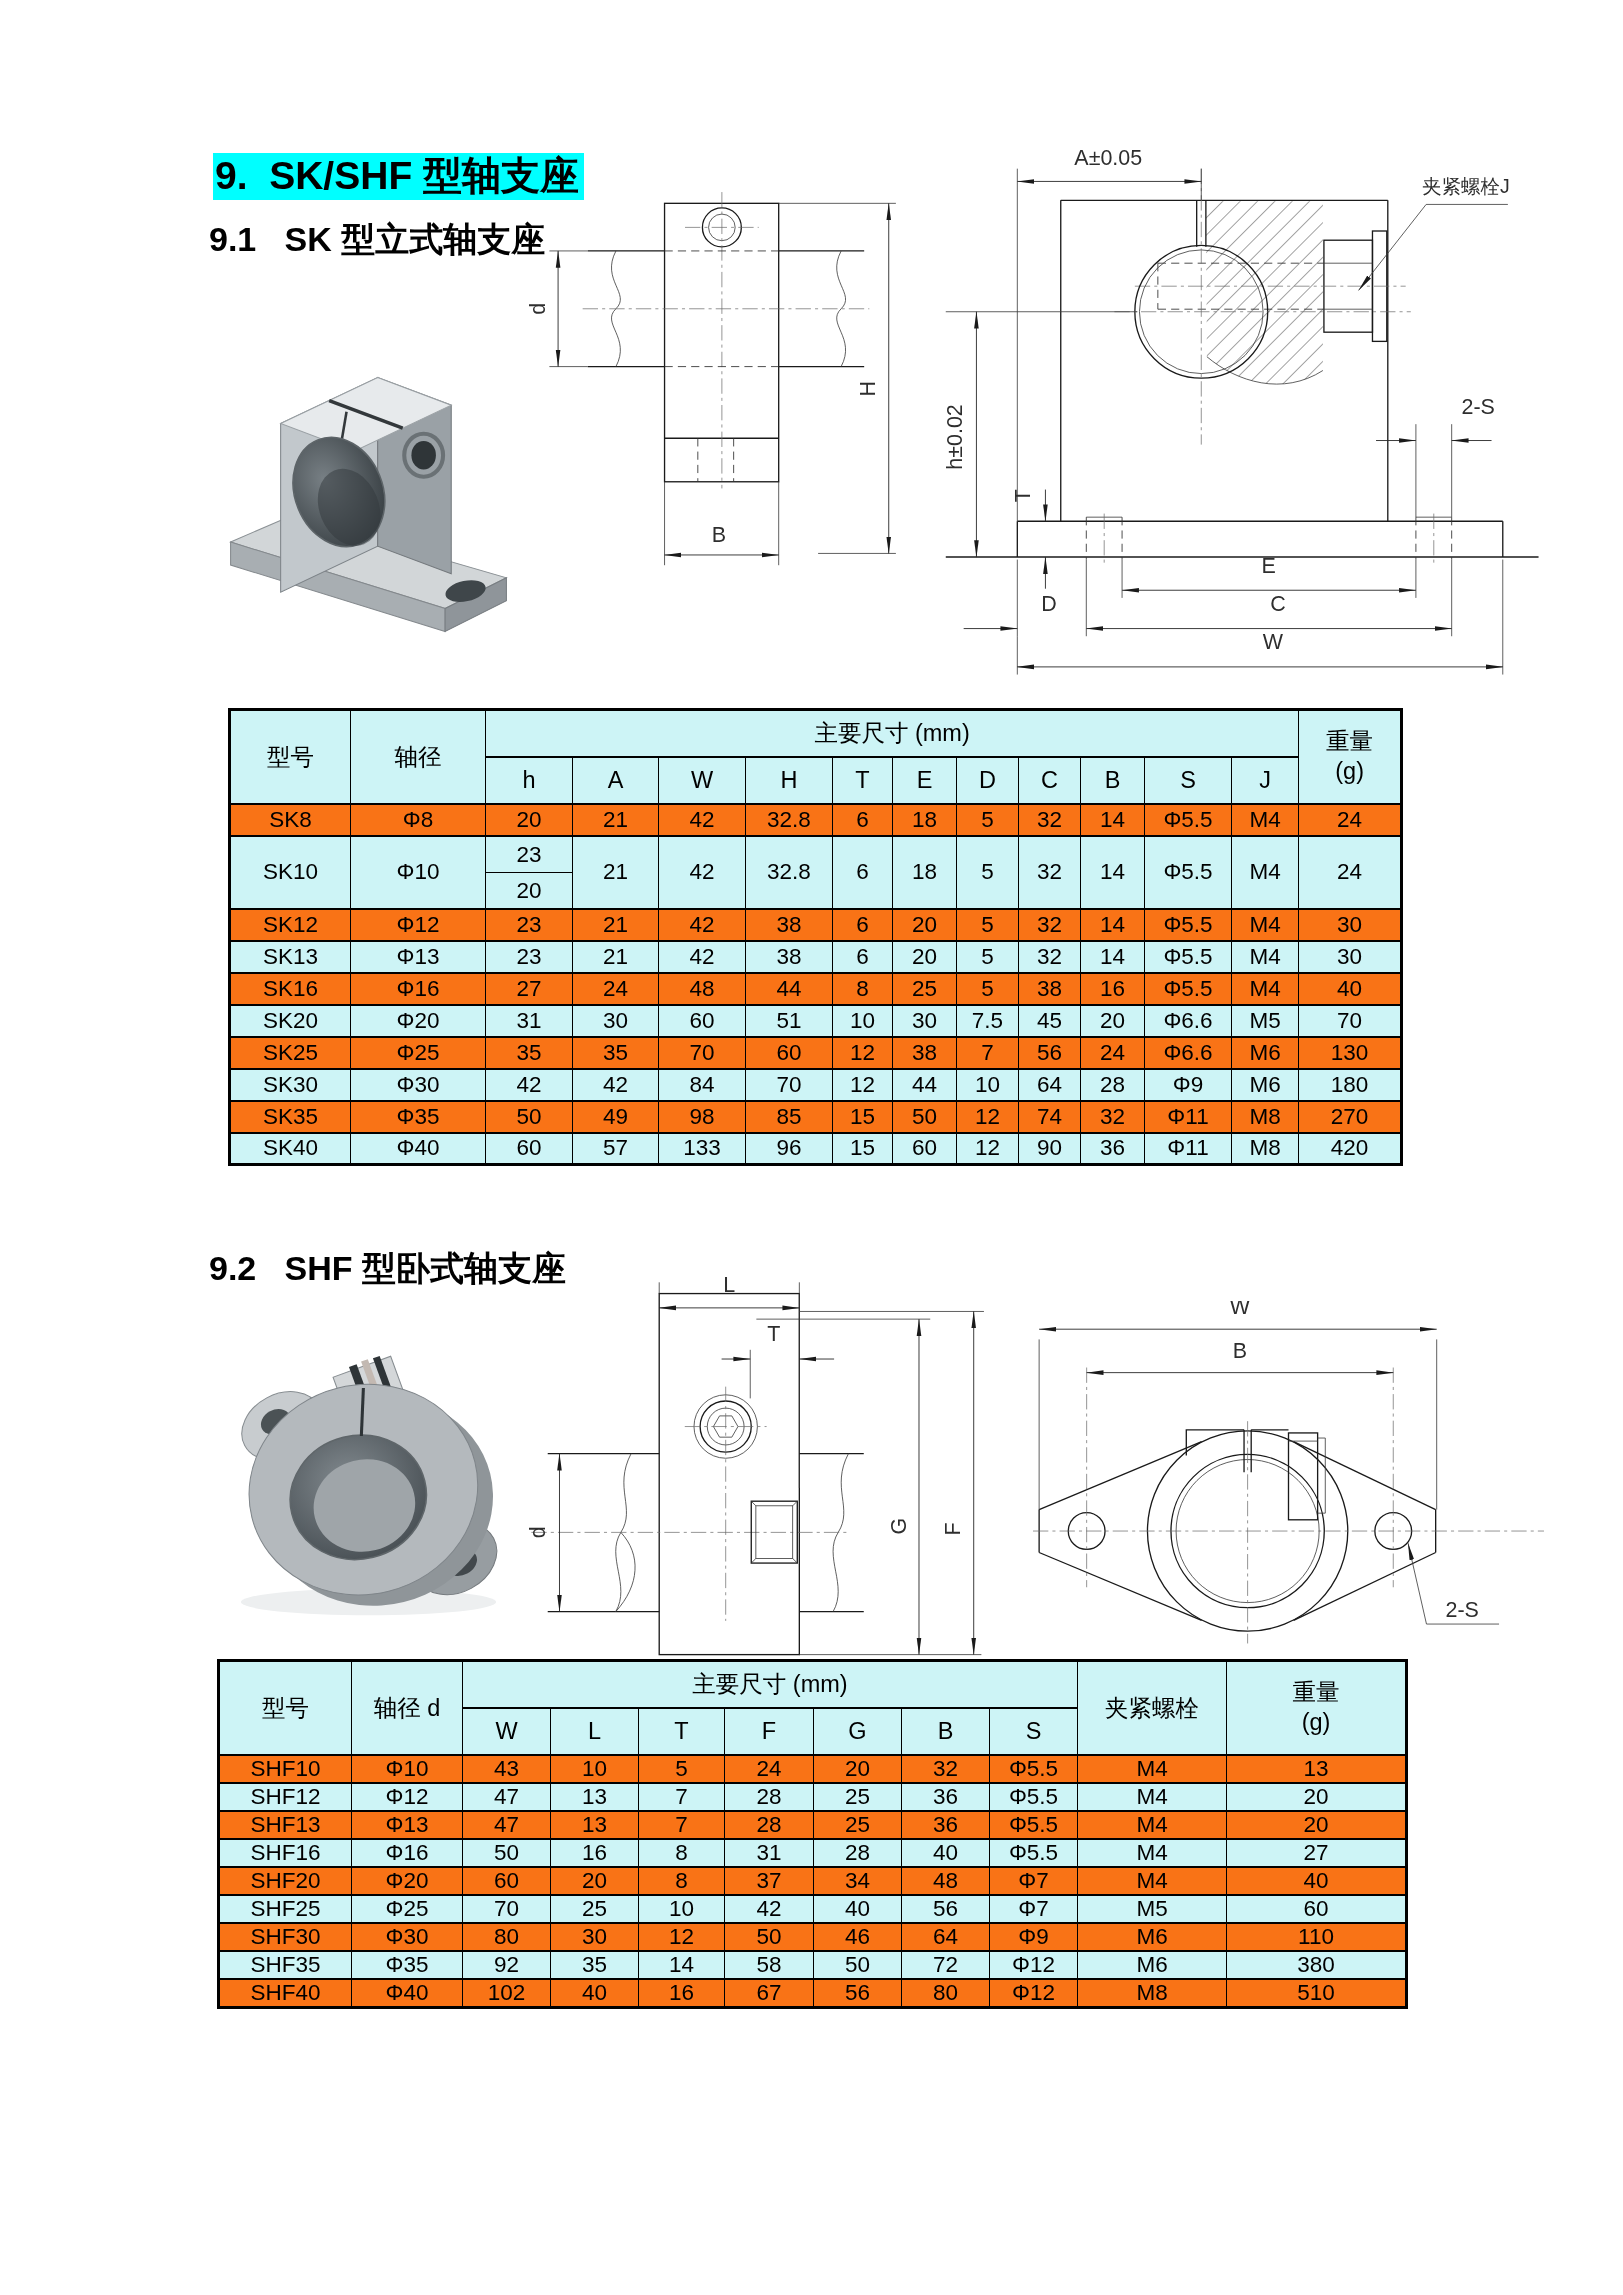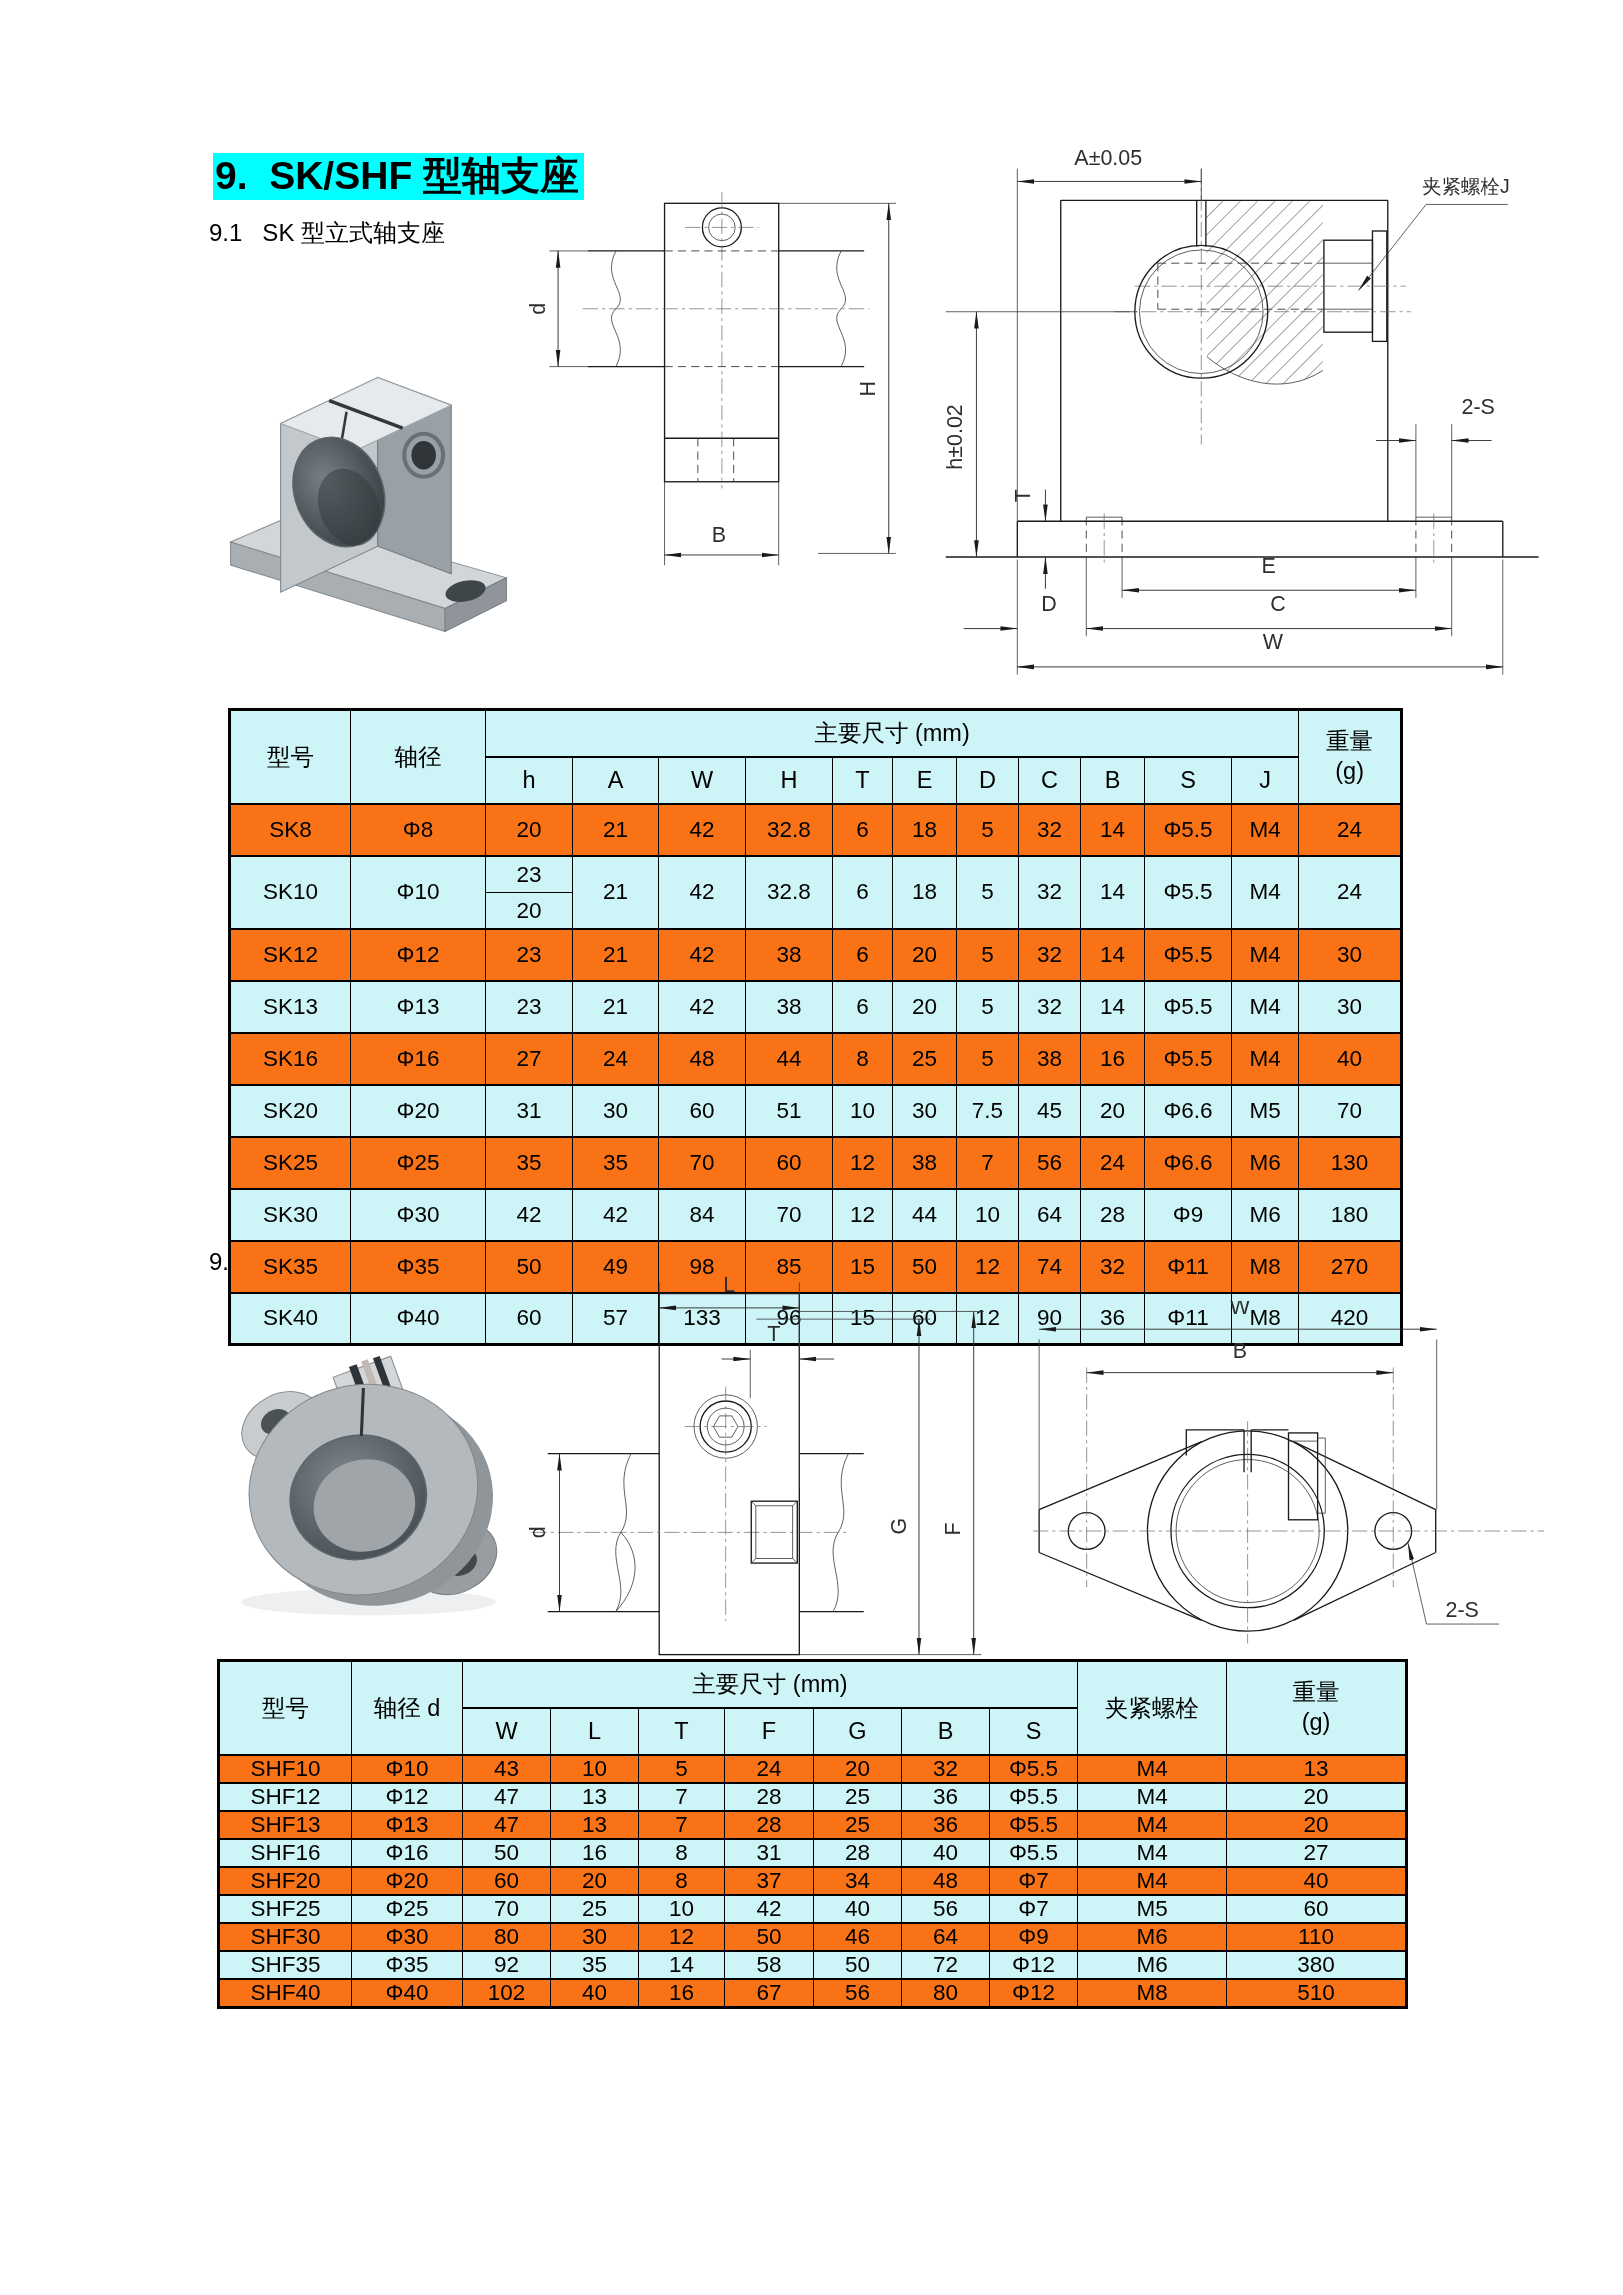--- a/index.html
+++ b/index.html
@@ -8,37 +8,37 @@
     font-family:"Liberation Sans",sans-serif;color:#000;overflow:hidden;
   }
   .abs{position:absolute}
 
   
   #sec-title{
     left:213px;top:152px;font-size:39px;font-weight:bold;white-space:pre;
     line-height:1.25;
   }
   #sec-title .hl{background:#00ffff;padding:1px 5.1px 3.1px 2px}
-  .subhead{font-size:24px;font-weight:normal;white-space:pre}
+  .subhead{font-size:34px;font-weight:bold;white-space:pre}
   #sub1{left:209px;top:217px}
   #sub2{left:209px;top:1246px}
 
   
   table.dim{border-collapse:collapse;table-layout:fixed;background:#f97316;
     border:3.1px solid #000;}
   table.dim th,table.dim td{
     border-left:1px solid #000;border-right:1px solid #000;
     border-top:2px solid #000;border-bottom:2px solid #000;
     text-align:center;vertical-align:middle;padding:0;
     font-size:22.5px;font-weight:normal;overflow:hidden;
   }
   table.dim thead th{background:#cdf4f6;font-size:23.5px}
   table.dim thead tr.letters th{font-size:23.5px}
   table.dim .wt{white-space:pre-line;line-height:1.25}
-  #sk-table tbody tr{height:52px}
+  #sk-table tbody tr{height:32px}
   #shf-table tbody tr{height:16px}
   #sk-table thead tr,#shf-table thead tr{height:47px}
   table.dim tbody tr:nth-child(even) td{background:#cdf4f6}
   td.split{padding:0}
   td.split div{height:35px;line-height:35px}
   td.split div.top{border-bottom:1.5px solid #000}
 
   
   .ol{stroke:#1a1a1a;stroke-width:2.6;fill:none}
   .thin{stroke:#3c3c3c;stroke-width:1.6;fill:none}

